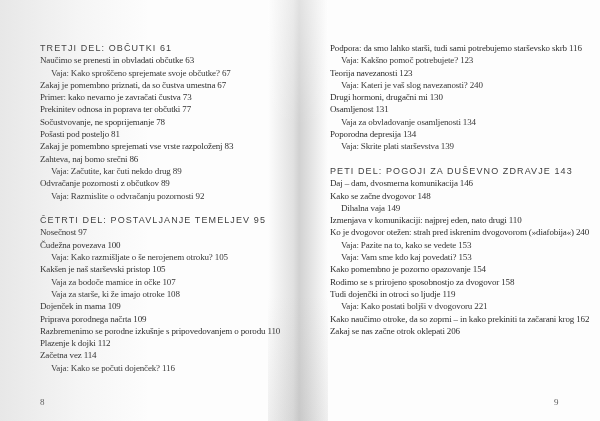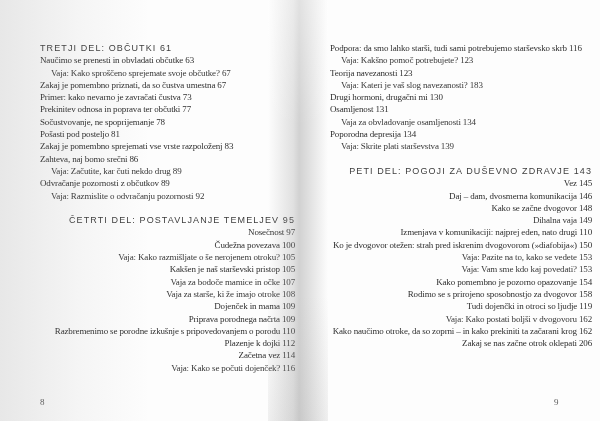--- a/index.html
+++ b/index.html
@@ -25,21 +25,21 @@
   .page-left  { left: 0;   width: 300px; }
   .page-right { left: 300px; width: 300px; }
 
   .toc {
     position: absolute;
     top: 42px;
   }
   .page-left  .toc { left: 40px; width: 255px; }
   .page-right .toc { left: 30px; width: 262px; }
 
-  .section + .section { margin-top: 12.3px; text-align: right; }
+  .section + .section { margin-top: 12.3px; }
 
   .toc-heading {
     font-family: "Liberation Sans", sans-serif;
     font-size: 9px;
     font-weight: 400;
     letter-spacing: 1.1px;
     color: #3d3d3d;
     height: 12.3px;
     line-height: 12.3px;
     white-space: nowrap;
@@ -123,41 +123,40 @@
       </div>
     <div class="page-number">8</div>
   </div>
 
   <div class="page page-right">
     <div class="toc">
         <div class="section">
           <div class="toc-item">Podpora: da smo lahko starši, tudi sami potrebujemo starševsko skrb 116</div>
           <div class="toc-item italic">Vaja: Kakšno pomoč potrebujete? 123</div>
           <div class="toc-item">Teorija navezanosti 123</div>
-          <div class="toc-item italic">Vaja: Kateri je vaš slog navezanosti? 183</div>
+          <div class="toc-item italic">Vaja: Kateri je vaš slog navezanosti? 240</div>
           <div class="toc-item">Drugi hormoni, drugačni mi 130</div>
           <div class="toc-item">Osamljenost 131</div>
           <div class="toc-item italic">Vaja za obvladovanje osamljenosti 134</div>
           <div class="toc-item">Poporodna depresija 134</div>
           <div class="toc-item italic">Vaja: Skrite plati starševstva 139</div>
         </div>
         <div class="section">
           <div class="toc-heading">PETI DEL: POGOJI ZA DUŠEVNO ZDRAVJE 143</div>
-          <div class="toc-item">Vez 145</div>
           <div class="toc-item">Daj – dam, dvosmerna komunikacija 146</div>
           <div class="toc-item">Kako se začne dvogovor 148</div>
           <div class="toc-item italic">Dihalna vaja 149</div>
           <div class="toc-item">Izmenjava v komunikaciji: najprej eden, nato drugi 110</div>
-          <div class="toc-item">Ko je dvogovor otežen: strah pred iskrenim dvogovorom (»diafobija«) 150</div>
+          <div class="toc-item">Ko je dvogovor otežen: strah pred iskrenim dvogovorom (»diafobija«) 240</div>
           <div class="toc-item italic">Vaja: Pazite na to, kako se vedete 153</div>
           <div class="toc-item italic">Vaja: Vam sme kdo kaj povedati? 153</div>
           <div class="toc-item">Kako pomembno je pozorno opazovanje 154</div>
           <div class="toc-item">Rodimo se s prirojeno sposobnostjo za dvogovor 158</div>
           <div class="toc-item">Tudi dojenčki in otroci so ljudje 119</div>
-          <div class="toc-item italic">Vaja: Kako postati boljši v dvogovoru 162</div>
+          <div class="toc-item italic">Vaja: Kako postati boljši v dvogovoru 221</div>
           <div class="toc-item">Kako naučimo otroke, da so zoprni – in kako prekiniti ta začarani krog 162</div>
           <div class="toc-item">Zakaj se nas začne otrok oklepati 206</div>
         </div>
       </div>
     <div class="page-number">9</div>
   </div>
 
   <div class="edge-shade-left"></div>
   <div class="gutter-shadow"></div>
 

